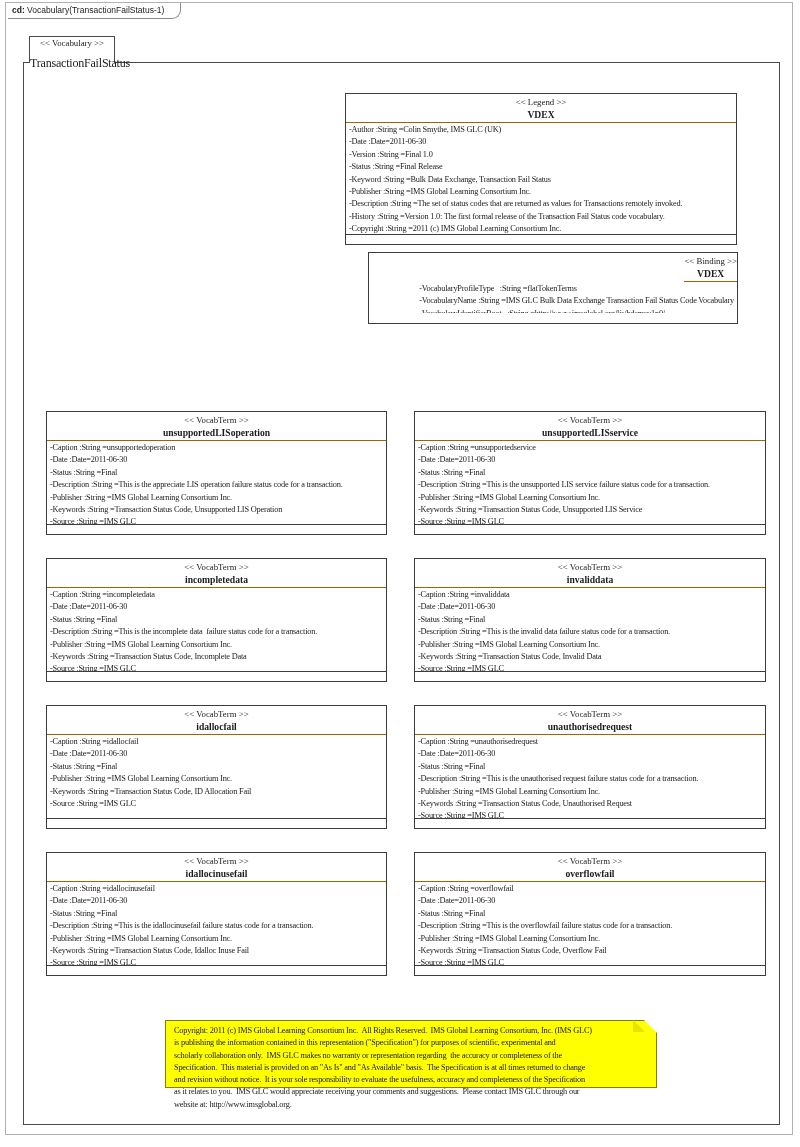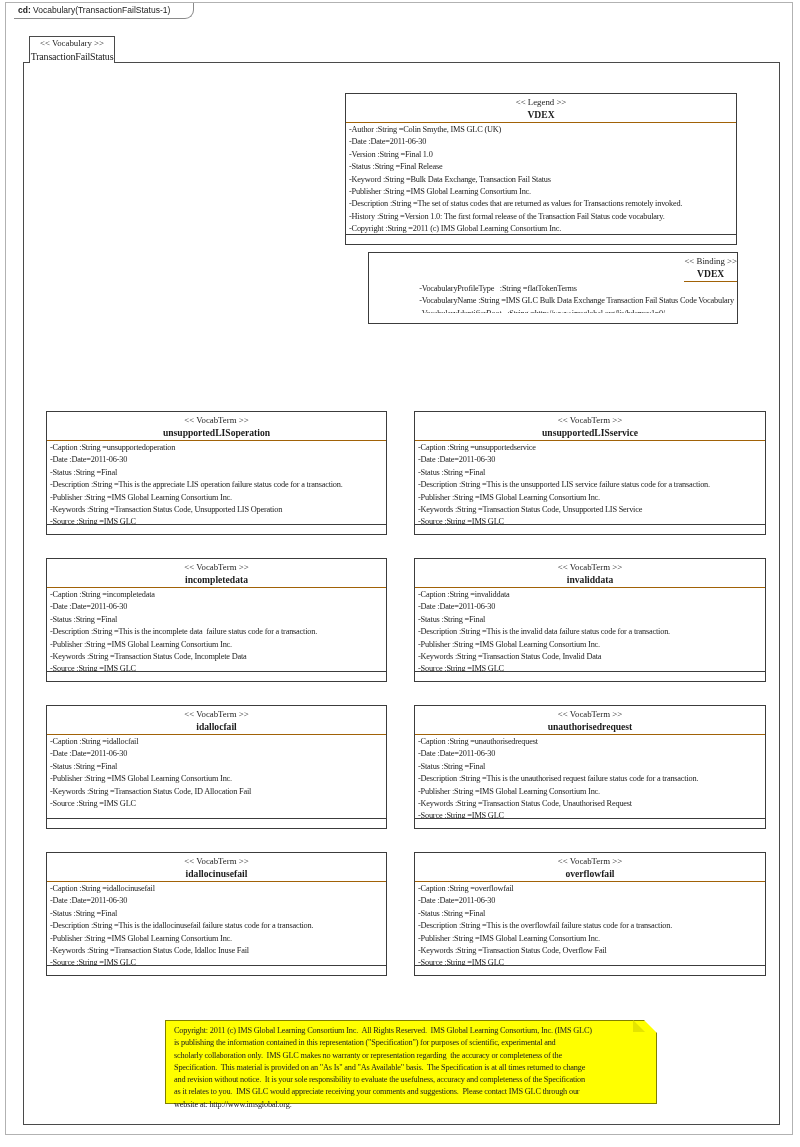--- a/index.html
+++ b/index.html
@@ -2,46 +2,46 @@
 <html style="--note-fill: #ffff00; --note-border: #808000;"><head>
 <meta charset="utf-8">
 <style>
   html,body{margin:0;padding:0;background:#ffffff;}
   .canvas{position:relative;width:800px;height:1147px;background:#ffffff;
           font-family:"Liberation Serif", serif;color:#1c1c1c;overflow:hidden;}
 
   .outer-frame{position:absolute;left:5px;top:2px;width:786px;height:1131px;
                border:1px solid #b2b2b2;}
 
-  .frame-label{position:absolute;left:14px;top:3px;height:14px;line-height:14px;
-               padding:0 23px 1px 4px;background:#ffffff;
+  .frame-label{position:absolute;left:8px;top:3px;height:14px;line-height:14px;
+               padding:0 16px 1px 4px;background:#ffffff;
                border-right:1px solid #8a8a8a;border-bottom:1px solid #8a8a8a;
                border-bottom-right-radius:9px;
                font-family:"Liberation Sans", sans-serif;font-size:8.5px;white-space:pre;}
   .frame-label .pfx{font-weight:bold;}
 
   .pkg-tab{position:absolute;left:29px;top:36px;width:84px;height:26px;
            border:1px solid #4a4a4a;border-bottom:none;background:#ffffff;
            text-align:center;overflow:visible;}
   .pkg-tab .stereo{font-size:8.8px;line-height:13px;white-space:nowrap;}
-  .pkg-tab .pname{font-size:10px;line-height:13px;white-space:nowrap;letter-spacing:-0.2px;}
+  .pkg-tab .pname{font-size:12px;line-height:13px;white-space:nowrap;letter-spacing:-0.2px;margin-top:7px;}
 
   .pkg-frame{position:absolute;left:23px;top:62px;width:755px;height:1061px;
              border:1px solid #4a4a4a;background:#ffffff;}
 
   .uml-box{position:absolute;background:#ffffff;border:1px solid #3c3c3c;
            display:flex;flex-direction:column;box-sizing:border-box;}
   .box-title{border-bottom:1px solid #a16207;text-align:center;padding:2px 0 1px 0;}
   .box-title .stereo{font-size:8.8px;line-height:12px;white-space:pre;}
   .box-title .bname{font-size:9.6px;line-height:13px;font-weight:bold;white-space:pre;}
   .box-attrs{flex:1;padding:1px 3px 0 3px;overflow:hidden;}
   .box-attrs .attr{font-size:8.3px;line-height:12.4px;letter-spacing:-0.2px;white-space:pre;}
   .box-empty{height:9px;border-top:1px solid #3c3c3c;}
 
-  .note{position:absolute;left:165px;top:1020px;width:492px;height:84px;
+  .note{position:absolute;left:165px;top:1020px;width:492px;height:68px;
         background:var(--note-fill,#ffff00);border:1px solid var(--note-border,#808000);
         box-sizing:border-box;padding:4px 8px 0 8px;}
   .note-cut{position:absolute;top:-1px;right:-1px;width:0;height:0;
             border-top:13px solid #ffffff;border-left:13px solid transparent;}
   .note-flap{position:absolute;top:-1px;right:11px;width:0;height:0;
              border-bottom:12px solid #e4e400;border-right:12px solid transparent;}
   .note-text .note-line{font-size:8.3px;line-height:12.3px;letter-spacing:-0.2px;
                         white-space:pre;color:#202020;overflow:hidden;}
 </style>
 </head>

